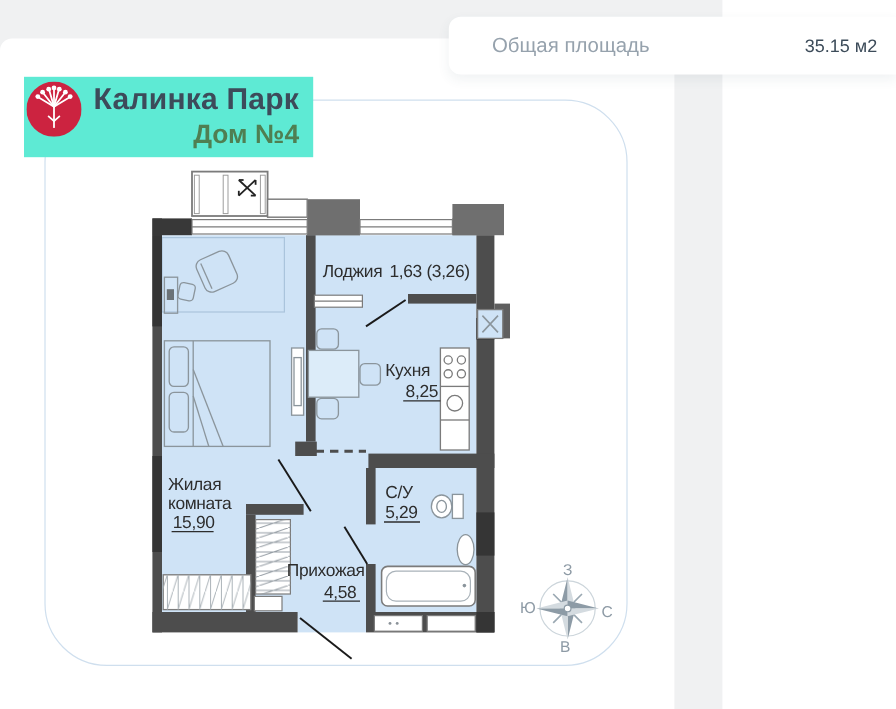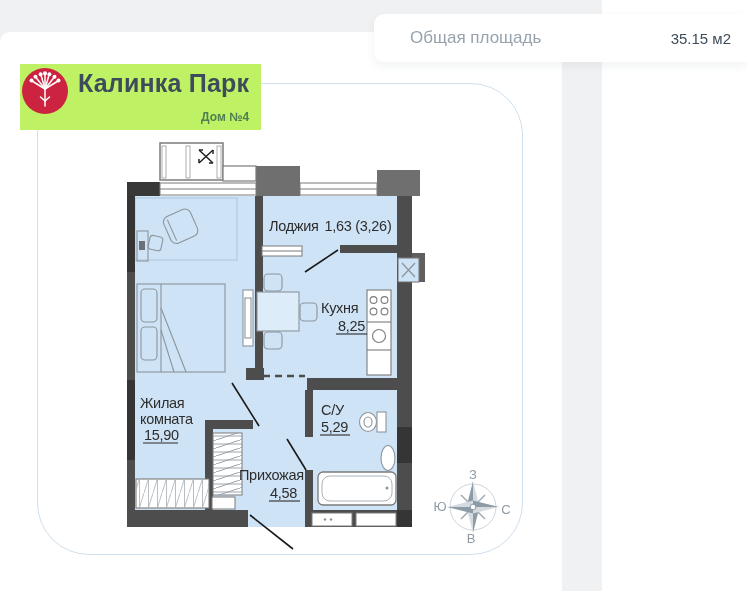--- a/index.html
+++ b/index.html
@@ -3,24 +3,24 @@
 <meta charset="utf-8">
 <style>
   html,body{margin:0;padding:0;}
   body{width:747px;height:591px;overflow:hidden;font-family:"Liberation Sans",sans-serif;}
   .page{position:absolute;inset:0;width:602px;height:591px;background:#f0f1f2;}
   .card{position:absolute;left:0;top:32px;width:562px;height:559px;background:#ffffff;border-radius:10px 0 0 0;}
   .outline{position:absolute;left:37px;top:83px;width:484px;height:470px;border:1.5px solid #cfdfee;border-radius:52px;}
   .header-bar{position:absolute;left:374px;top:14px;width:373px;height:48px;background:#ffffff;border-radius:10px 0 0 10px;box-shadow:0 4px 10px rgba(60,80,100,.07);display:flex;align-items:center;justify-content:space-between;padding:0 16px 0 36px;box-sizing:border-box;}
   .area-label{font-size:17px;color:#96a2ad;}
   .area-value{font-size:15px;color:#3d4c5a;font-weight:500;}
-  .logo{position:absolute;left:20px;top:64px;background:#bef264;display:flex;align-items:flex-start;gap:10px;padding:4px 12px 6px 2px;}
+  .logo{position:absolute;left:20px;top:64px;background:#5eead4;display:flex;align-items:flex-start;gap:10px;padding:4px 12px 6px 2px;}
   .logo-texts{display:flex;flex-direction:column;}
   .brand-name{font-size:25px;font-weight:bold;color:#3d4b5a;letter-spacing:.2px;line-height:1.2;}
-  .building-name{font-size:12px;font-weight:bold;color:#4f7f52;text-align:right;margin-top:12px;}
+  .building-name{font-size:22px;font-weight:bold;color:#4f7f52;text-align:right;margin-top:1px;}
   svg text{font-family:"Liberation Sans",sans-serif;}
   .plan-label{fill:#2d2d2d;font-size:14.5px;letter-spacing:-0.3px;}
   .compass-label{fill:#8d9aa5;font-size:13px;}
 </style>
 </head>
 <body>
 
 <div class="page">
 
   <div class="card"></div>

